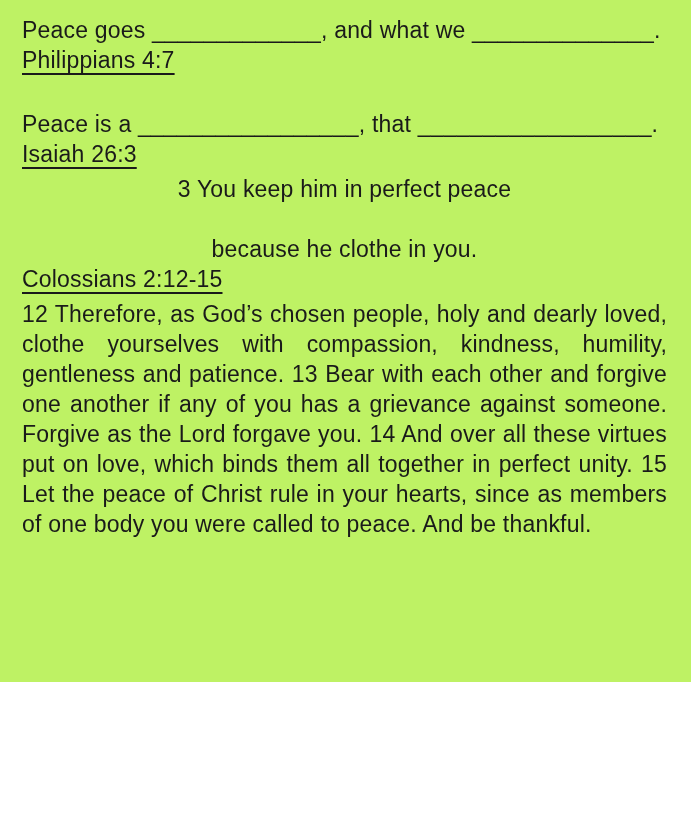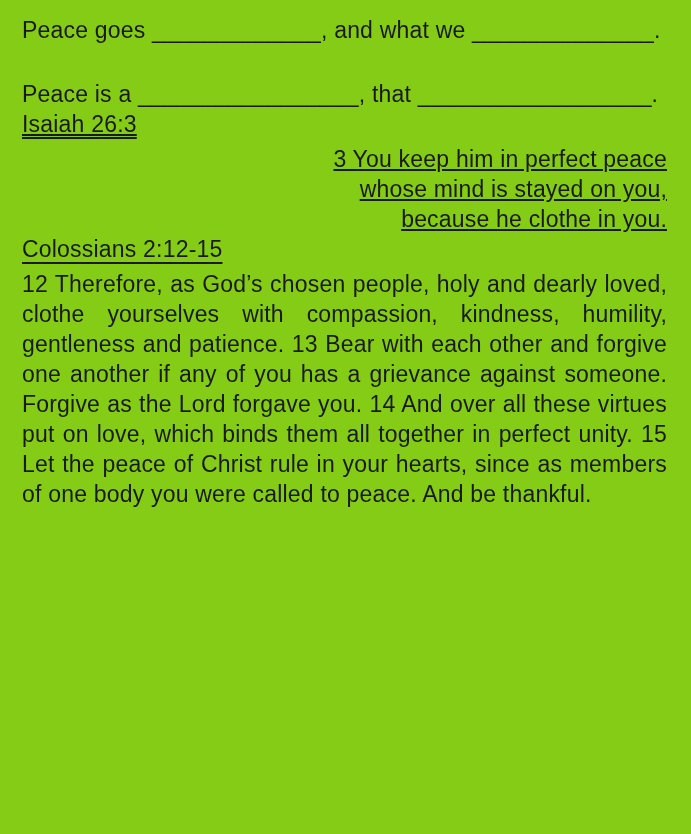--- a/index.html
+++ b/index.html
@@ -3,22 +3,22 @@
 <meta charset="utf-8">
 <style>
   html, body {
     margin: 0;
     padding: 0;
     background: #ffffff;
   }
   .page {
     position: relative;
     width: 691px;
-    height: 834px;
-    background: #84cc16;
+    height: 682px;
+    background: #bef264;
     box-sizing: border-box;
     padding: 12px 24px 0 22px;
     overflow: hidden;
     font-family: "Liberation Sans", "DejaVu Sans", sans-serif;
     font-size: 23px;
     line-height: 30px;
     color: #1a1a1a;
     font-weight: 400;
   }
   .fill-line {
@@ -29,59 +29,60 @@
   .fill-line.first {
     margin-top: 3px;
   }
   .fill-line.second {
     margin-top: 34px;
   }
   section.passage {
     margin: 0;
   }
   .passage-philippians { margin-top: 60px; }
-  .passage-isaiah      { margin-top: 54px; text-decoration: underline; }
+  .passage-isaiah      { margin-top: 54px; }
   .passage-colossians  { margin-top: 28px; }
   .passage-heading {
     margin: 0 0 5px 0;
     font-size: 23px;
     font-weight: 400;
     line-height: 30px;
     text-decoration: underline;
     text-decoration-thickness: 2px;
     text-underline-offset: 5px;
     letter-spacing: 0.2px;
   }
   .passage-body {
     margin: 0;
     letter-spacing: 0.2px;
   }
   .passage-body.justify {
     text-align: justify;
     text-justify: inter-word;
   }
   .passage-body.poem {
-    text-align: right;
+    text-align: center;
   }
 </style>
 </head>
 <body>
 
 <div class="page">
 
   <p class="fill-line first">Peace goes _____________, and what we ______________.</p>
 
   <section class="passage passage-philippians">
+    <h2 class="passage-heading">Philippians 4:7</h2>
   </section>
 
   <p class="fill-line second">Peace is a _________________, that __________________.</p>
 
   <section class="passage passage-isaiah">
     <h2 class="passage-heading">Isaiah 26:3</h2>
-    <p class="passage-body poem"><span>3 You keep him in perfect peace</span><br><span>whose mind is stayed on you,</span><br><span>because he clothe in you.</span></p>
+    <p class="passage-body poem"><span>3 You keep him in perfect peace</span><br><br><span>because he clothe in you.</span></p>
   </section>
 
   <section class="passage passage-colossians">
     <h2 class="passage-heading">Colossians 2:12-15</h2>
     <p class="passage-body justify">12 Therefore, as God’s chosen people, holy and dearly loved, clothe yourselves with compassion, kindness, humility, gentleness and patience. 13 Bear with each other and forgive one another if any of you has a grievance against someone. Forgive as the Lord forgave you. 14 And over all these virtues put on love, which binds them all together in perfect unity. 15 Let the peace of Christ rule in your hearts, since as members of one body you were called to peace. And be thankful.</p>
   </section>
 
 </div>
 
 </body></html>

